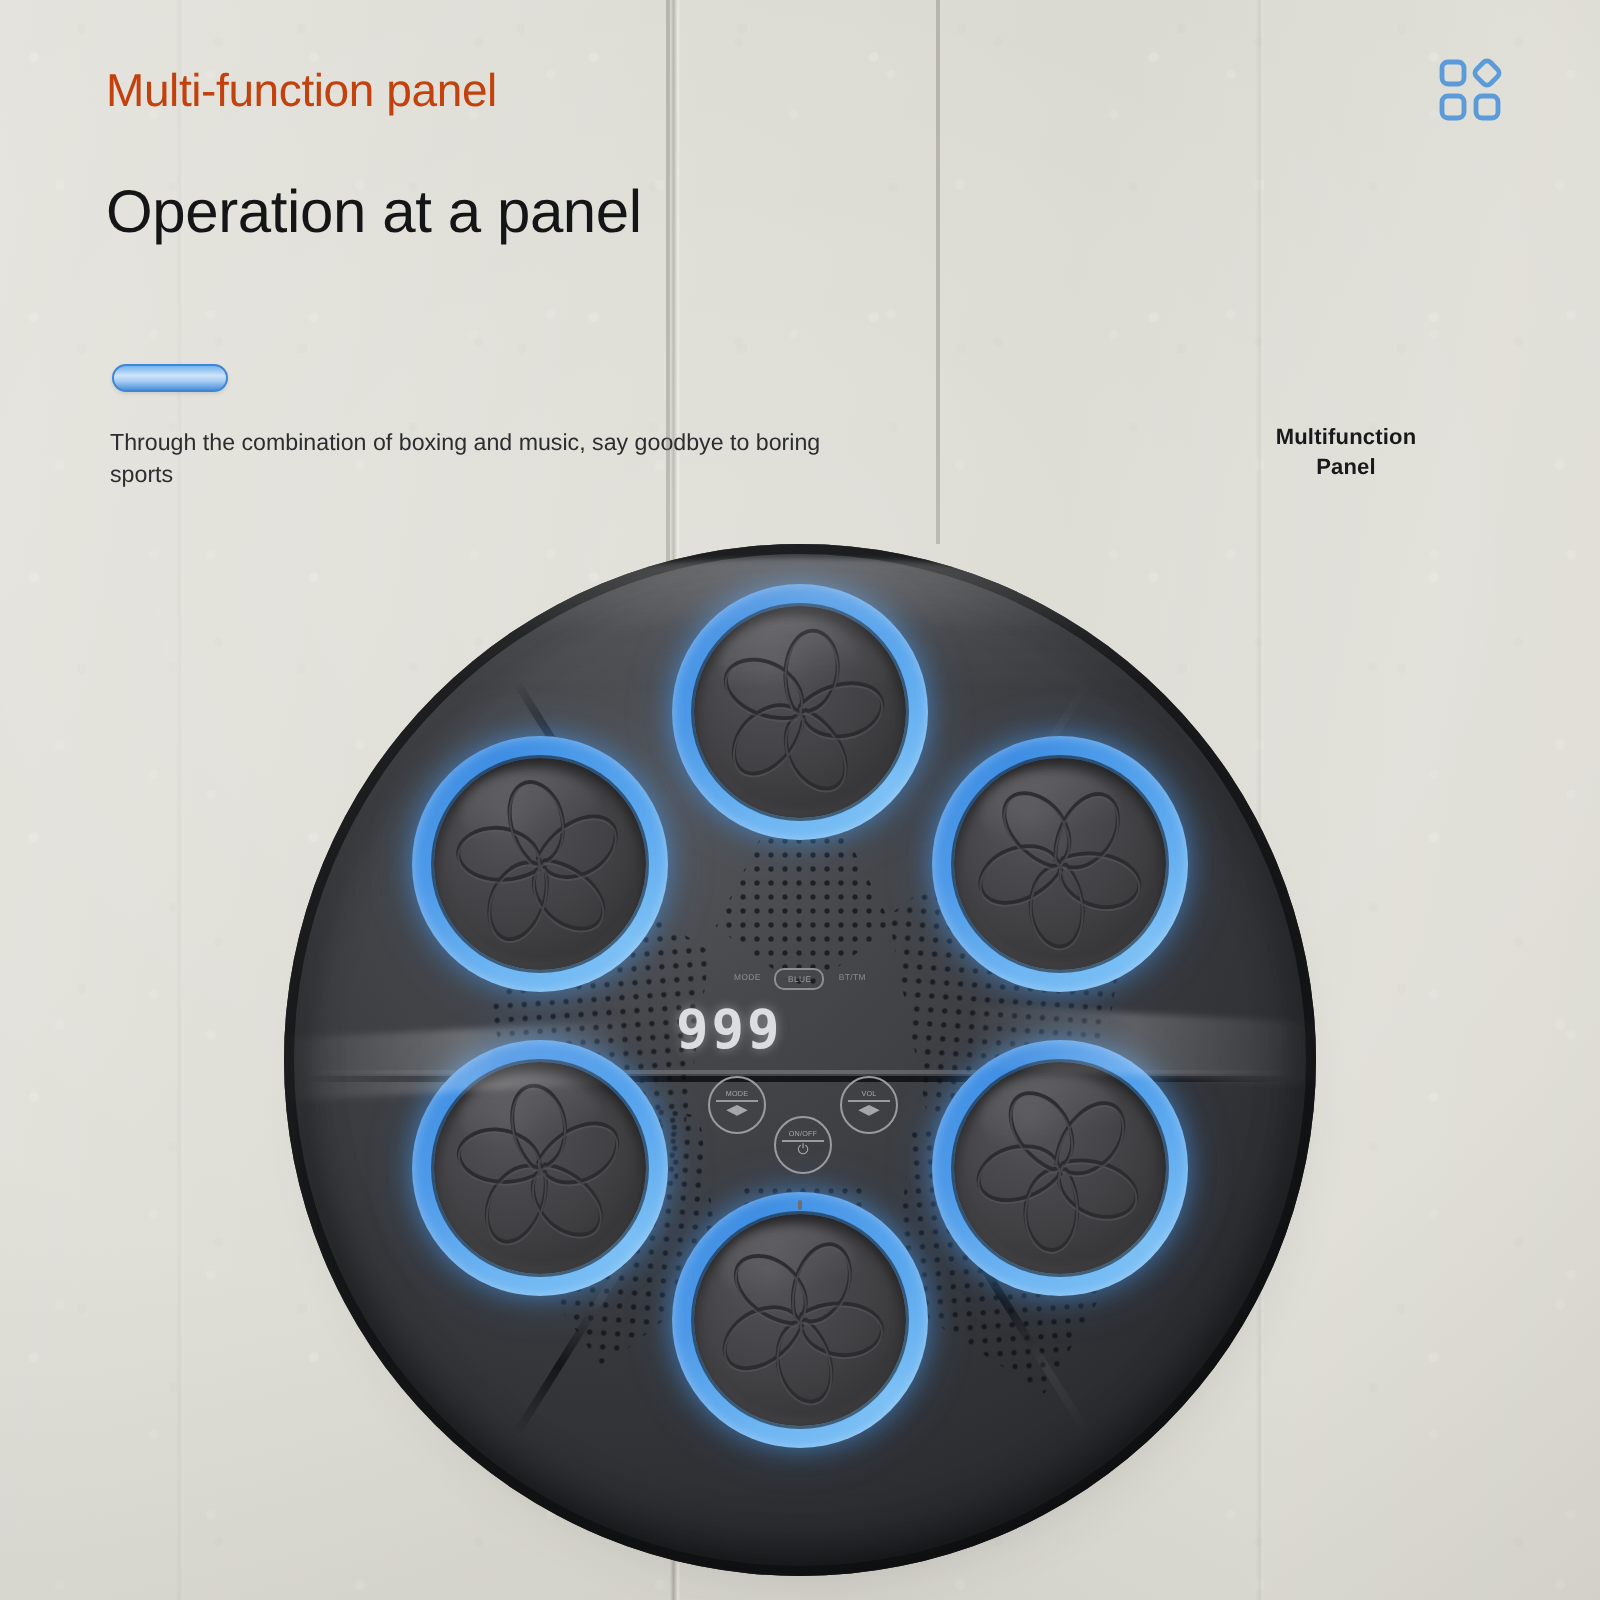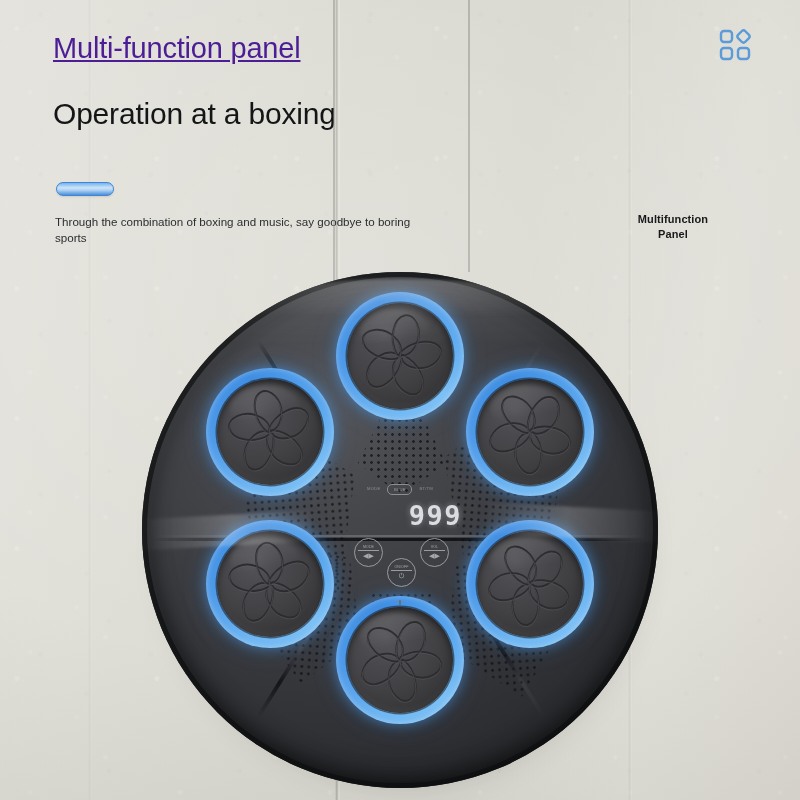--- a/index.html
+++ b/index.html
@@ -67,26 +67,25 @@
   }
 
   
   .headings {
     position: absolute;
     left: 53px;
     top: 32px;
     width: 420px;
   }
   .h-line1 {
-    font-size: 29px;
-    color: #4c1d95;
+    font-size: 23px;
+    color: #c2410c;
     letter-spacing: -0.2px;
     line-height: 1.15;
     white-space: nowrap;
-    text-decoration: underline;
   }
   .h-line2 {
     margin-top: 32px;
     font-size: 30px;
     color: #141517;
     letter-spacing: -0.2px;
     line-height: 1.15;
     white-space: nowrap;
   }
   .accent-pill {
@@ -290,21 +289,21 @@
   .pad-bl    { left: 64px;  top: 248px; }
   .pad-tl    { left: 64px;  top: 96px; }
 
   
   .console {
     position: absolute;
     left: 196px;
     top: 204px;
     width: 124px;
     height: 132px;
-    text-align: right;
+    text-align: left;
   }
   .indicator-row {
     position: absolute;
     left: 0; right: 0;
     top: 8px;
     display: flex;
     align-items: center;
     justify-content: center;
     gap: 7px;
   }
@@ -384,21 +383,21 @@
 
   <div class="wall"></div>
   <div class="wall-noise"></div>
   <div class="seam seam-c"></div>
   <div class="seam seam-a"></div>
   <div class="seam seam-b"></div>
   <div class="wall-vig"></div>
 
   <div class="headings">
     <div class="h-line1">Multi-function panel</div>
-    <div class="h-line2">Operation at a boxing</div>
+    <div class="h-line2">Operation at a panel</div>
   </div>
 
   <div class="accent-pill"></div>
 
   <div class="subtitle">Through the combination of boxing and music, say goodbye to boring sports</div>
 
   <div class="grid-icon">
     <svg width="34" height="34" viewBox="0 0 34 34">
       <rect x="3" y="3" width="11" height="11" rx="3" fill="none" stroke="#5b9bd9" stroke-width="2.4"></rect>
       <rect x="3" y="20" width="11" height="11" rx="3" fill="none" stroke="#5b9bd9" stroke-width="2.4"></rect>

